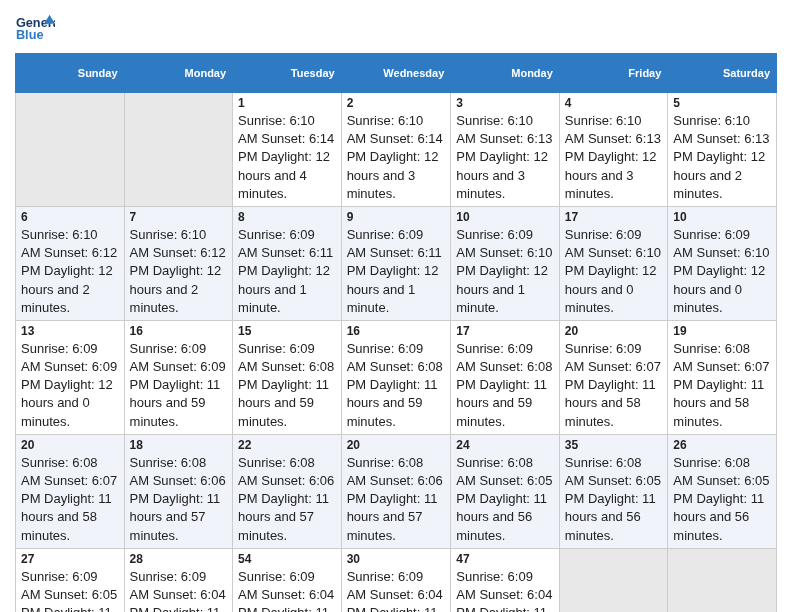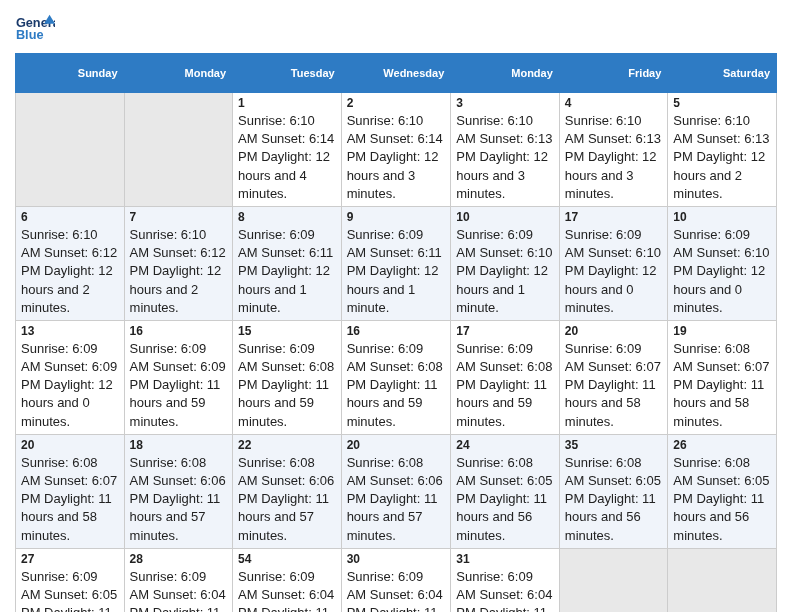--- a/index.html
+++ b/index.html
@@ -307,21 +307,21 @@
 Sunset: 6:04 PM
 Daylight: 11 hours and 55 minutes.</div>
           </td>
           <td>
             <span class="day-num">30</span>
             <div class="day-info">Sunrise: 6:09 AM
 Sunset: 6:04 PM
 Daylight: 11 hours and 55 minutes.</div>
           </td>
           <td>
-            <span class="day-num">31</span>
+            <span class="day-num">47</span>
             <div class="day-info">Sunrise: 6:09 AM
 Sunset: 6:04 PM
 Daylight: 11 hours and 55 minutes.</div>
           </td>
           <td class="empty"></td>
           <td class="empty"></td>
         </tr>
       </tbody>
   </table>
 </div>

